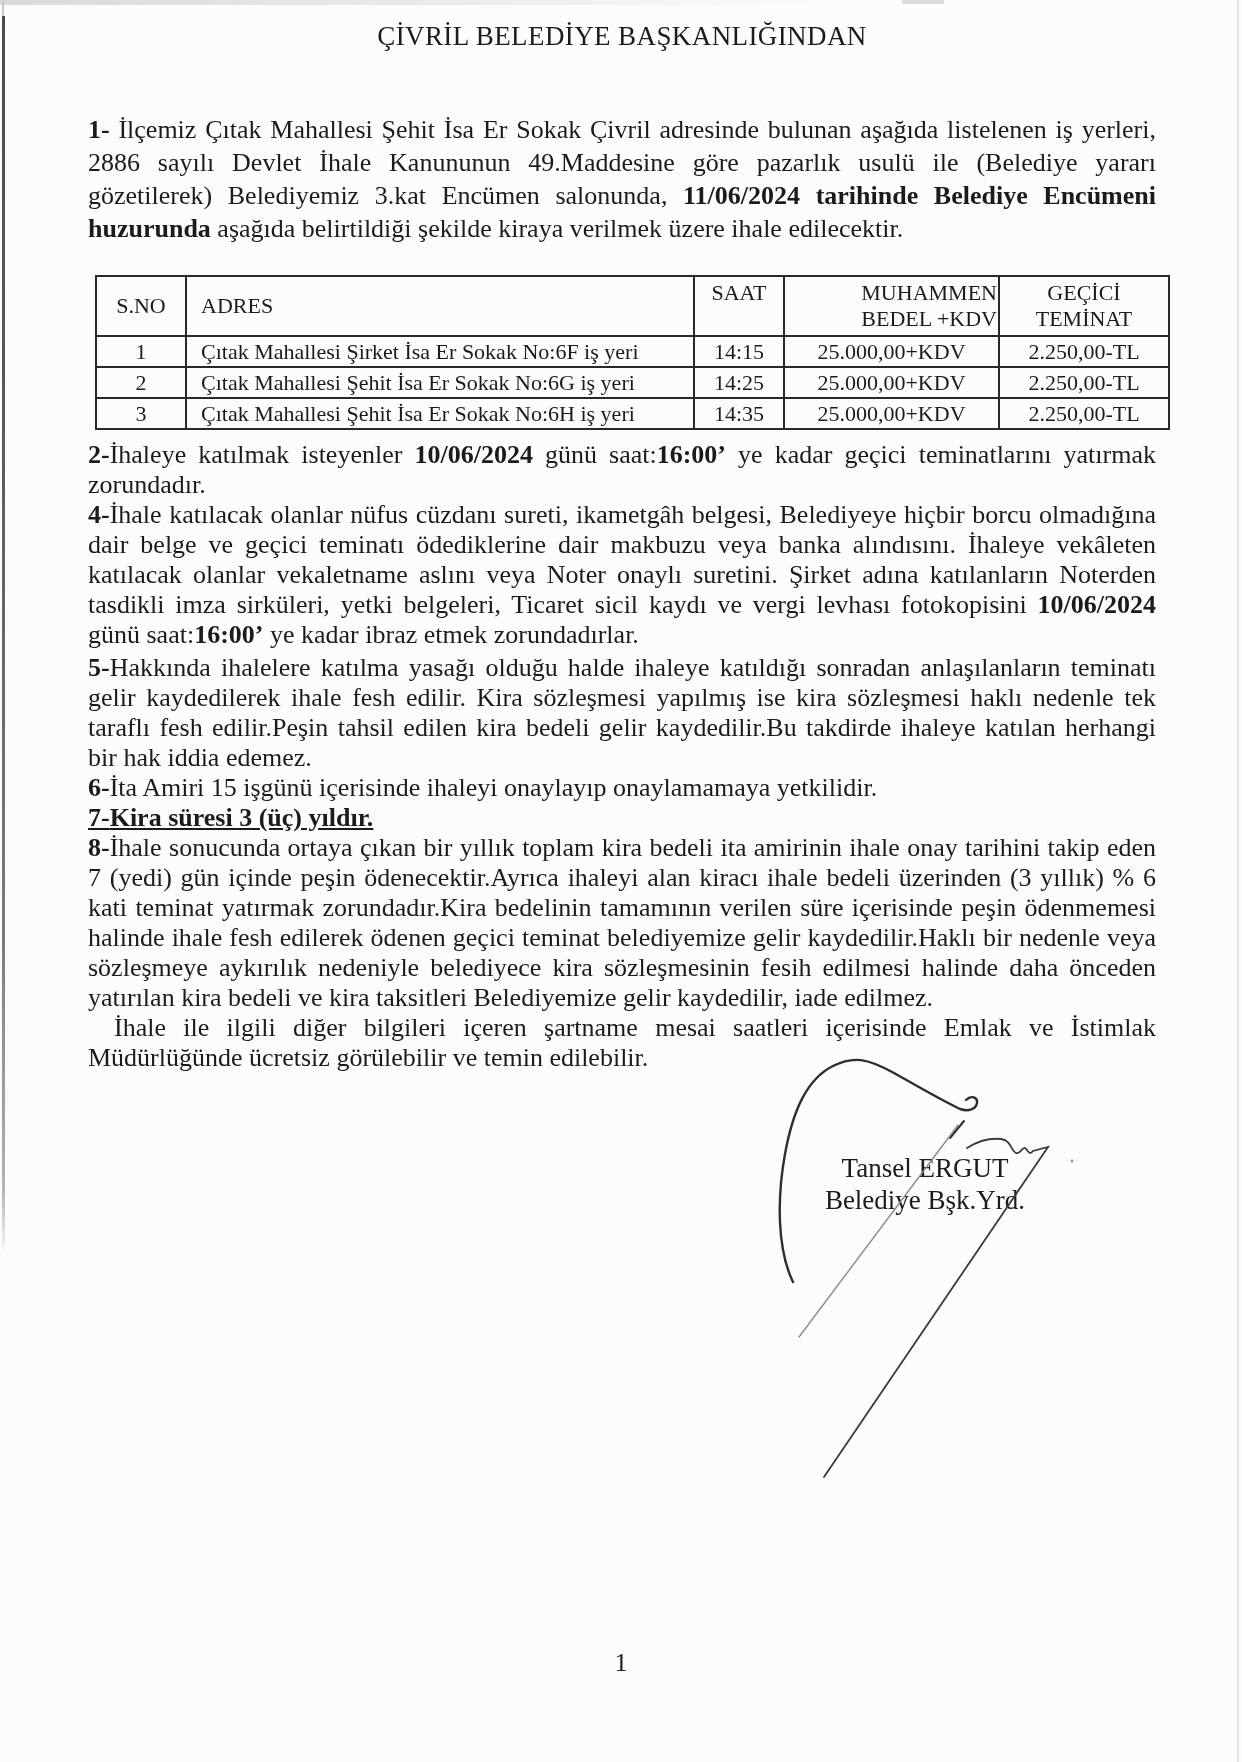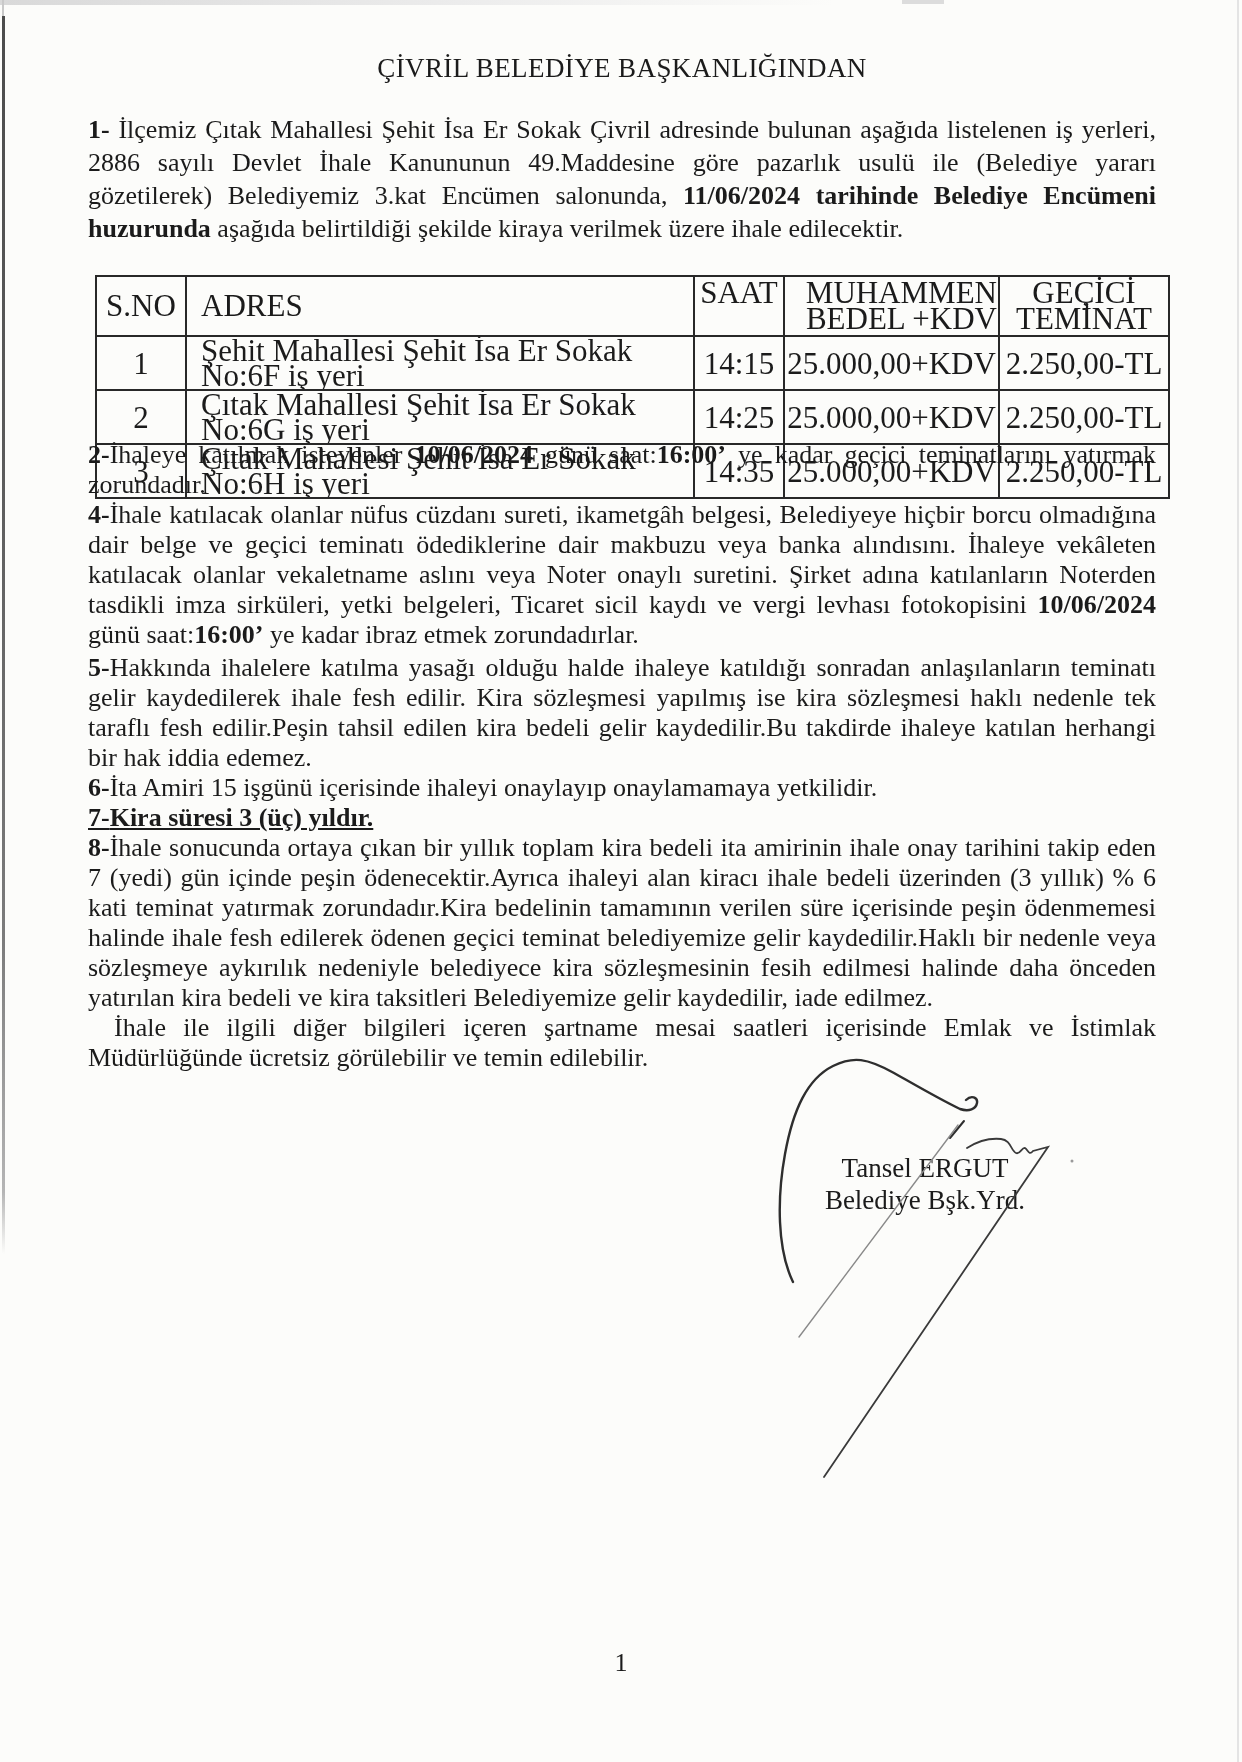--- a/index.html
+++ b/index.html
@@ -12,26 +12,26 @@
   
   .edge-left   { position:absolute; left:2px; top:16px; width:3px; height:1238px;
                  background:linear-gradient(#4c4c4c, #5a5a5a 35%, #7c7c7c 75%, #b5b5b5 95%, rgba(255,255,255,0)); }
   .edge-left-top { position:absolute; left:2px; top:0; width:2px; height:16px; background:#c9c9c9; }
   .edge-top    { position:absolute; left:0; top:0; width:835px; height:5px;
                  background:linear-gradient(90deg,#d9d9d9,#ececec 55%,rgba(255,255,255,0)); }
   .speck-top   { position:absolute; left:902px; top:0; width:42px; height:4px; background:#dcdcdc; }
   .edge-right  { position:absolute; right:3px; top:0; width:2px; height:100%; background:#e4e4e4; }
 
   .sec { position:absolute; left:88px; width:1068px; font-size:26px; }
-  .doc-header { top:52px; text-align:center; font-size:27px; line-height:33px; letter-spacing:0.4px; }
+  .doc-header { top:20px; text-align:center; font-size:27px; line-height:33px; letter-spacing:0.4px; }
 
   .p1 { top:113px; line-height:33px; text-align:justify; }
 
   .table-wrap { position:absolute; top:275px; left:95px; }
-  table.lots { border-collapse:collapse; font-size:31px; table-layout:fixed;padding-left:8px; }
+  table.lots { border-collapse:collapse; font-size:22px; table-layout:fixed;padding-left:8px; }
   table.lots th, table.lots td { border:2px solid #282828; overflow:hidden; }
   table.lots th { font-weight:normal; white-space:pre-line; line-height:26px; height:54px; }
   th.c0 { width:86px;  text-align:center; vertical-align:middle; }
   th.c1 { width:491px; text-align:left;   vertical-align:middle; padding-left:14px; }
   th.c2 { width:86px;  text-align:center; vertical-align:top; padding-top:3px; }
   th.c3 { width:211px; text-align:right; vertical-align:top; padding-top:3px; }
   th.c4 { width:166px; text-align:center; vertical-align:top; padding-top:3px; }
   table.lots td { height:27px; line-height:25px; }
   td.c0, td.c2, td.c3, td.c4 { text-align:center; }
   td.c1 { text-align:left; padding-left:14px; }
@@ -77,21 +77,21 @@
           <th class="c2">SAAT</th>
           <th class="c3">MUHAMMEN
 BEDEL +KDV</th>
           <th class="c4">GEÇİCİ
 TEMİNAT</th>
         </tr>
       </thead>
       <tbody>
           <tr>
             <td class="c0">1</td>
-            <td class="c1">Şehit Mahallesi Şehit İsa Er Sokak No:6F iş yeri</td>
+            <td class="c1">Çıtak Mahallesi Şirket İsa Er Sokak No:6F iş yeri</td>
             <td class="c2">14:15</td>
             <td class="c3">25.000,00+KDV</td>
             <td class="c4">2.250,00-TL</td>
           </tr>
           <tr>
             <td class="c0">2</td>
             <td class="c1">Çıtak Mahallesi Şehit İsa Er Sokak No:6G iş yeri</td>
             <td class="c2">14:25</td>
             <td class="c3">25.000,00+KDV</td>
             <td class="c4">2.250,00-TL</td>

